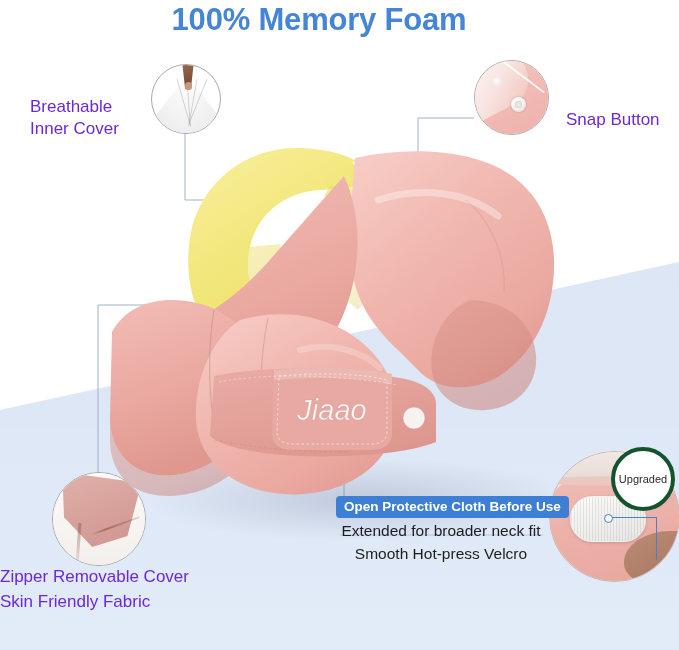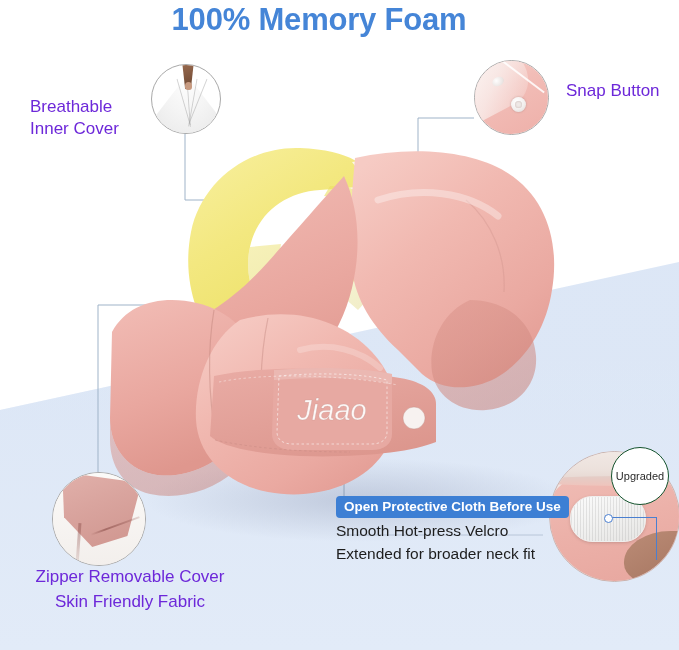--- a/index.html
+++ b/index.html
@@ -224,21 +224,21 @@
     z-index: 3;
   }
 
   
   .badge-upgraded {
     position: absolute;
     left: 611px; top: 447px;
     width: 56px; height: 56px;
     border-radius: 50%;
     background: #ffffff;
-    border: 1px solid #14532d;
+    border: 4px solid #14532d;
     display: flex;
     align-items: center;
     justify-content: center;
     font-size: 11px;
     color: #2b2b2b;
     z-index: 6;
     font-family: "Liberation Sans", sans-serif;
   }
 
   
@@ -259,33 +259,32 @@
   
   .label {
     position: absolute;
     color: #6d28d9;
     font-size: 17px;
     line-height: 22px;
     font-family: "Liberation Sans", sans-serif;
     white-space: pre-line;
   }
   .lbl-breathable { left: 30px; top: 96px; }
-  .lbl-snap { left: 566px; top: 80px; }
+  .lbl-snap { left: 566px; top: 109px; }
   .lbl-zipper {
     left: 0; top: 564px; width: 260px;
-    text-align: center;
     line-height: 25px;
   }
 
   
   .velcro-info {
     position: absolute;
     left: 336px; top: 496px;
     width: 210px;
-    text-align: left;
+    text-align: center;
   }
   .pill-banner {
     display: inline-block;
     background: #3d7fd4;
     color: #ffffff;
     font-size: 13.5px;
     font-weight: bold;
     padding: 3px 8px 4px 8px;
     border-radius: 4px;
     white-space: nowrap;
@@ -510,17 +509,17 @@
     <div class="vel-patch"></div>
     <div class="vel-measure"></div>
     <div class="vel-dot"></div>
   </div>
 
   <div class="badge-upgraded">Upgraded</div>
 
 
   <div class="velcro-info">
     <div class="pill-banner">Open Protective Cloth Before Use</div>
+    <div class="info-line">Extended for broader neck fit</div>
     <div class="info-line">Smooth Hot-press Velcro</div>
-    <div class="info-line">Extended for broader neck fit</div>
   </div>
 
 </div>
 
 </body></html>

